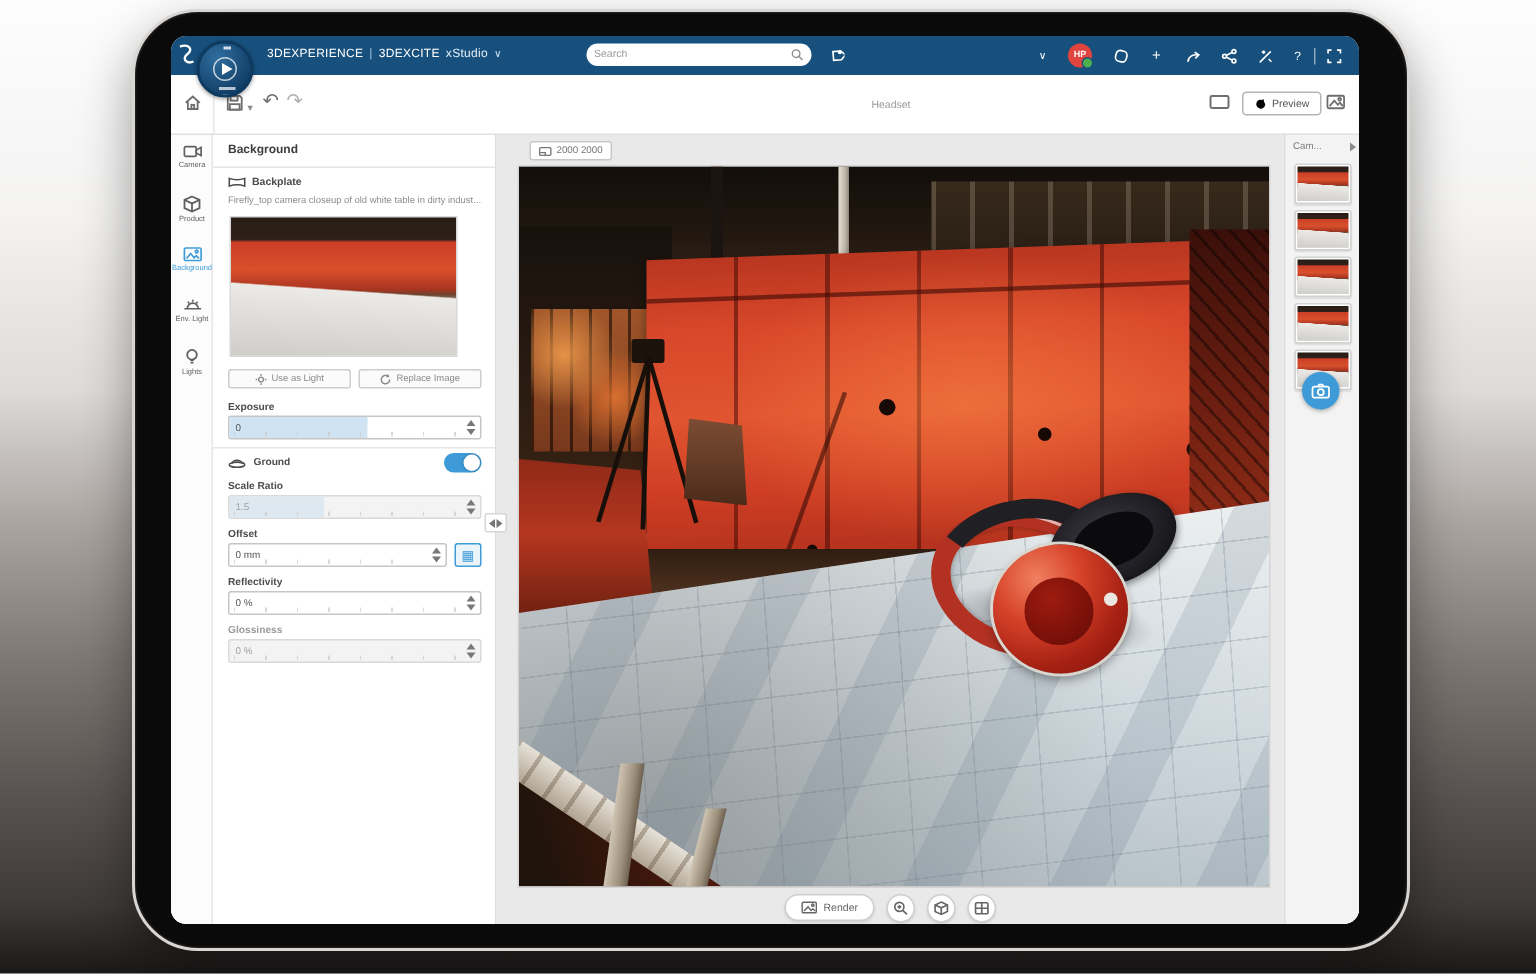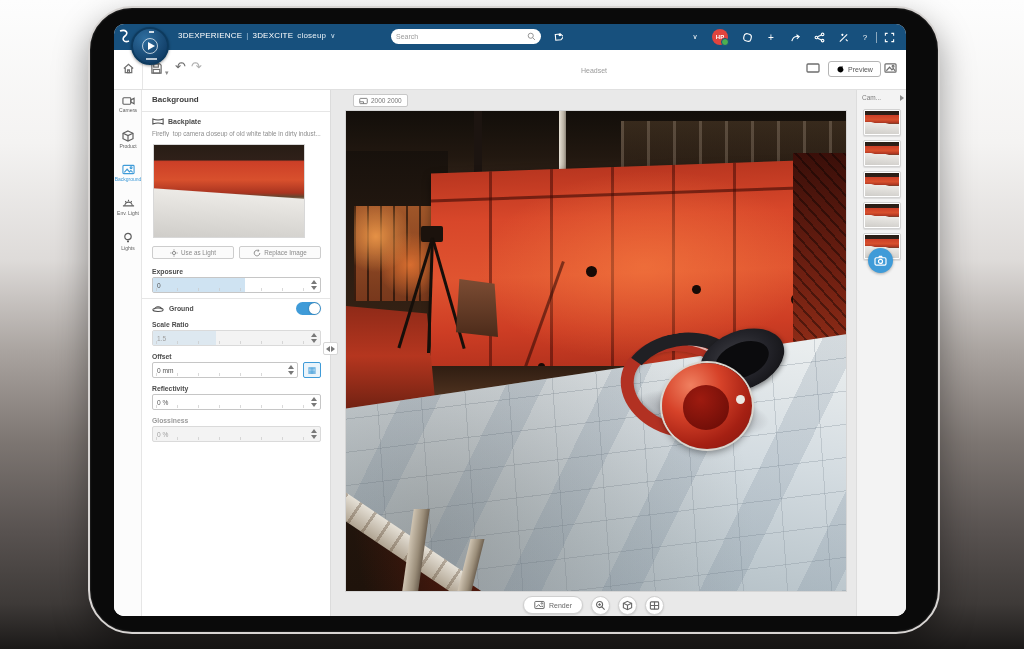--- a/index.html
+++ b/index.html
@@ -258,21 +258,21 @@
       <div class="compass">
         <span class="tick-n"></span>
         <span class="ring"></span>
         <span class="play"></span>
         <span class="tick-s"></span>
       </div>
       <div class="brand">
         <span class="b">3DEXPERIENCE</span>
         <span class="divider">|</span>
         <span class="b">3DEXCITE</span>
-        <span class="product">closeup</span>
+        <span class="product">xStudio</span>
         <span class="chev">∨</span>
       </div>
       <div class="searchbox">
         <input placeholder="Search" style="">
         <svg width="9" height="9" viewBox="0 0 12 12">
           <circle cx="5" cy="5" r="3.4" stroke="#8a8a8a"></circle>
             <path d="M7.6 7.6 L10.6 10.6" stroke="#8a8a8a"></path>
         </svg>
       </div>
       <div class="topicon" style="left:436px">

